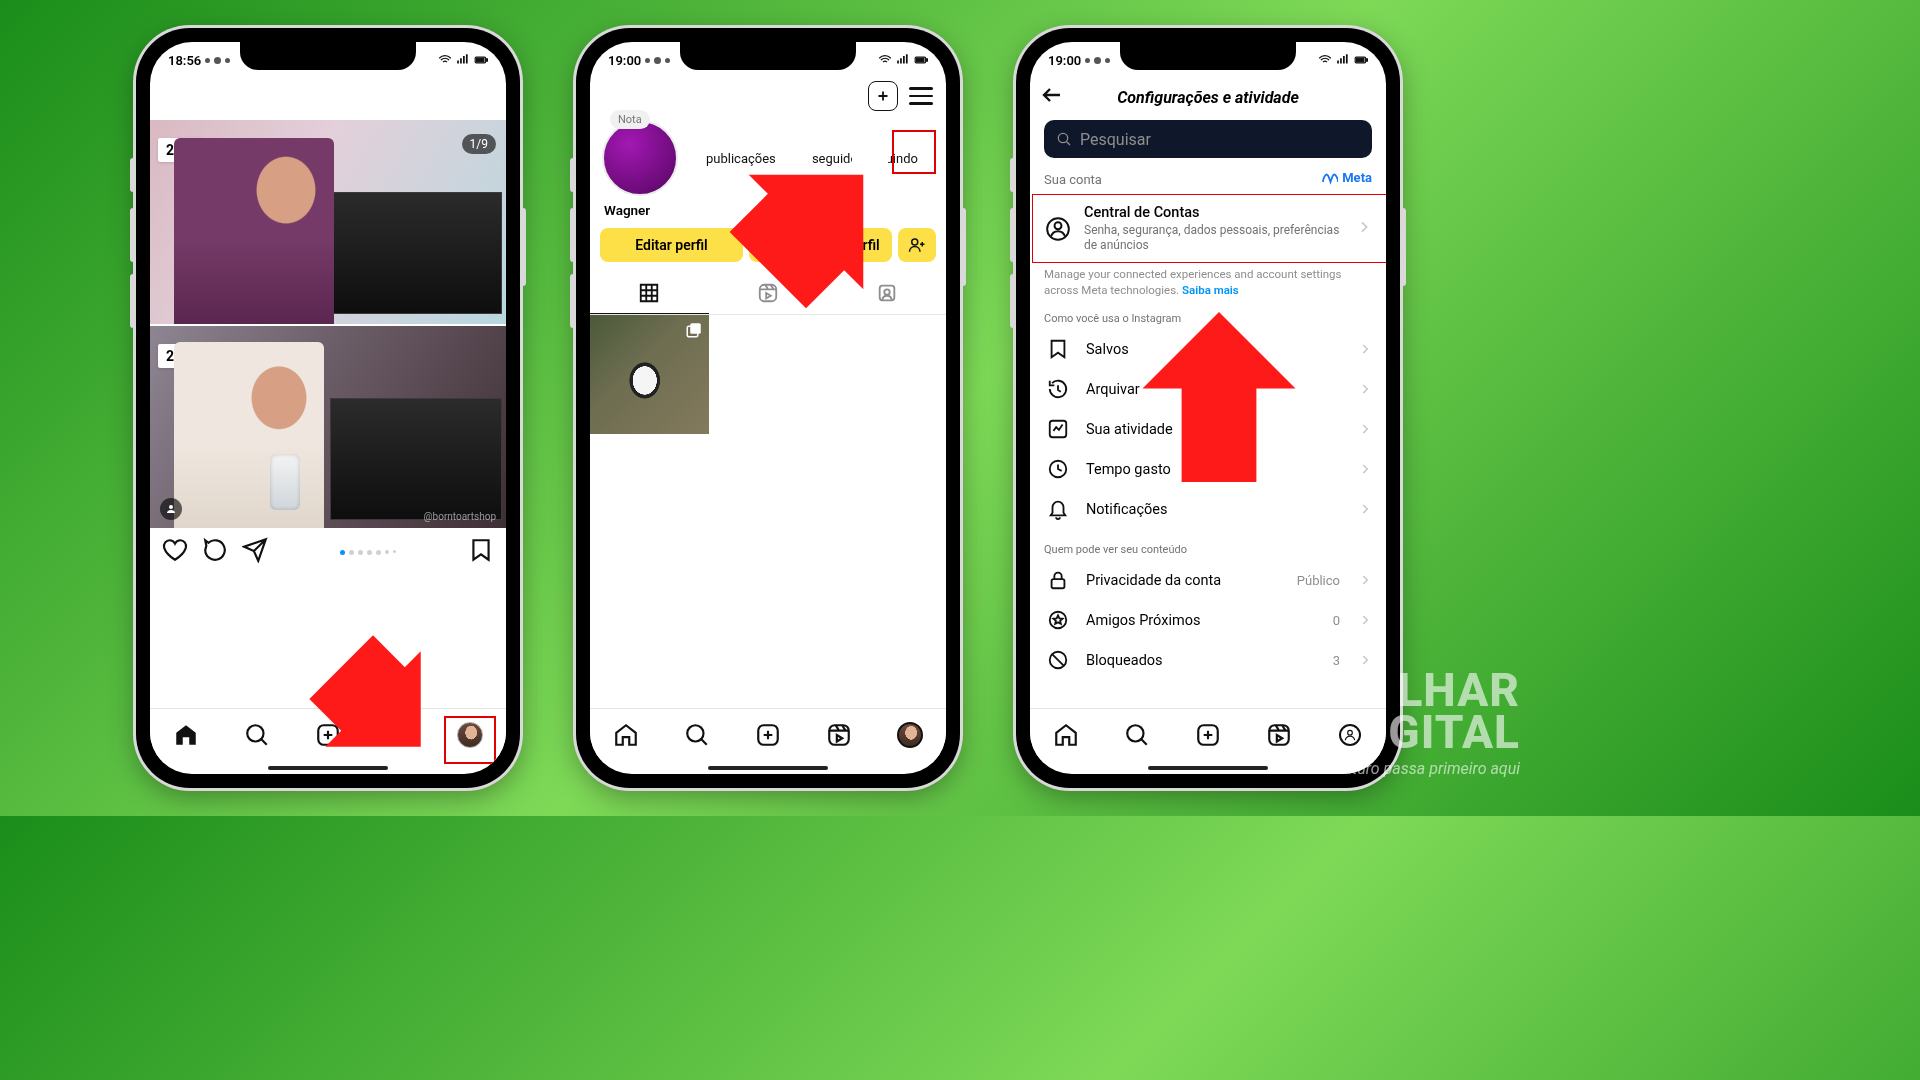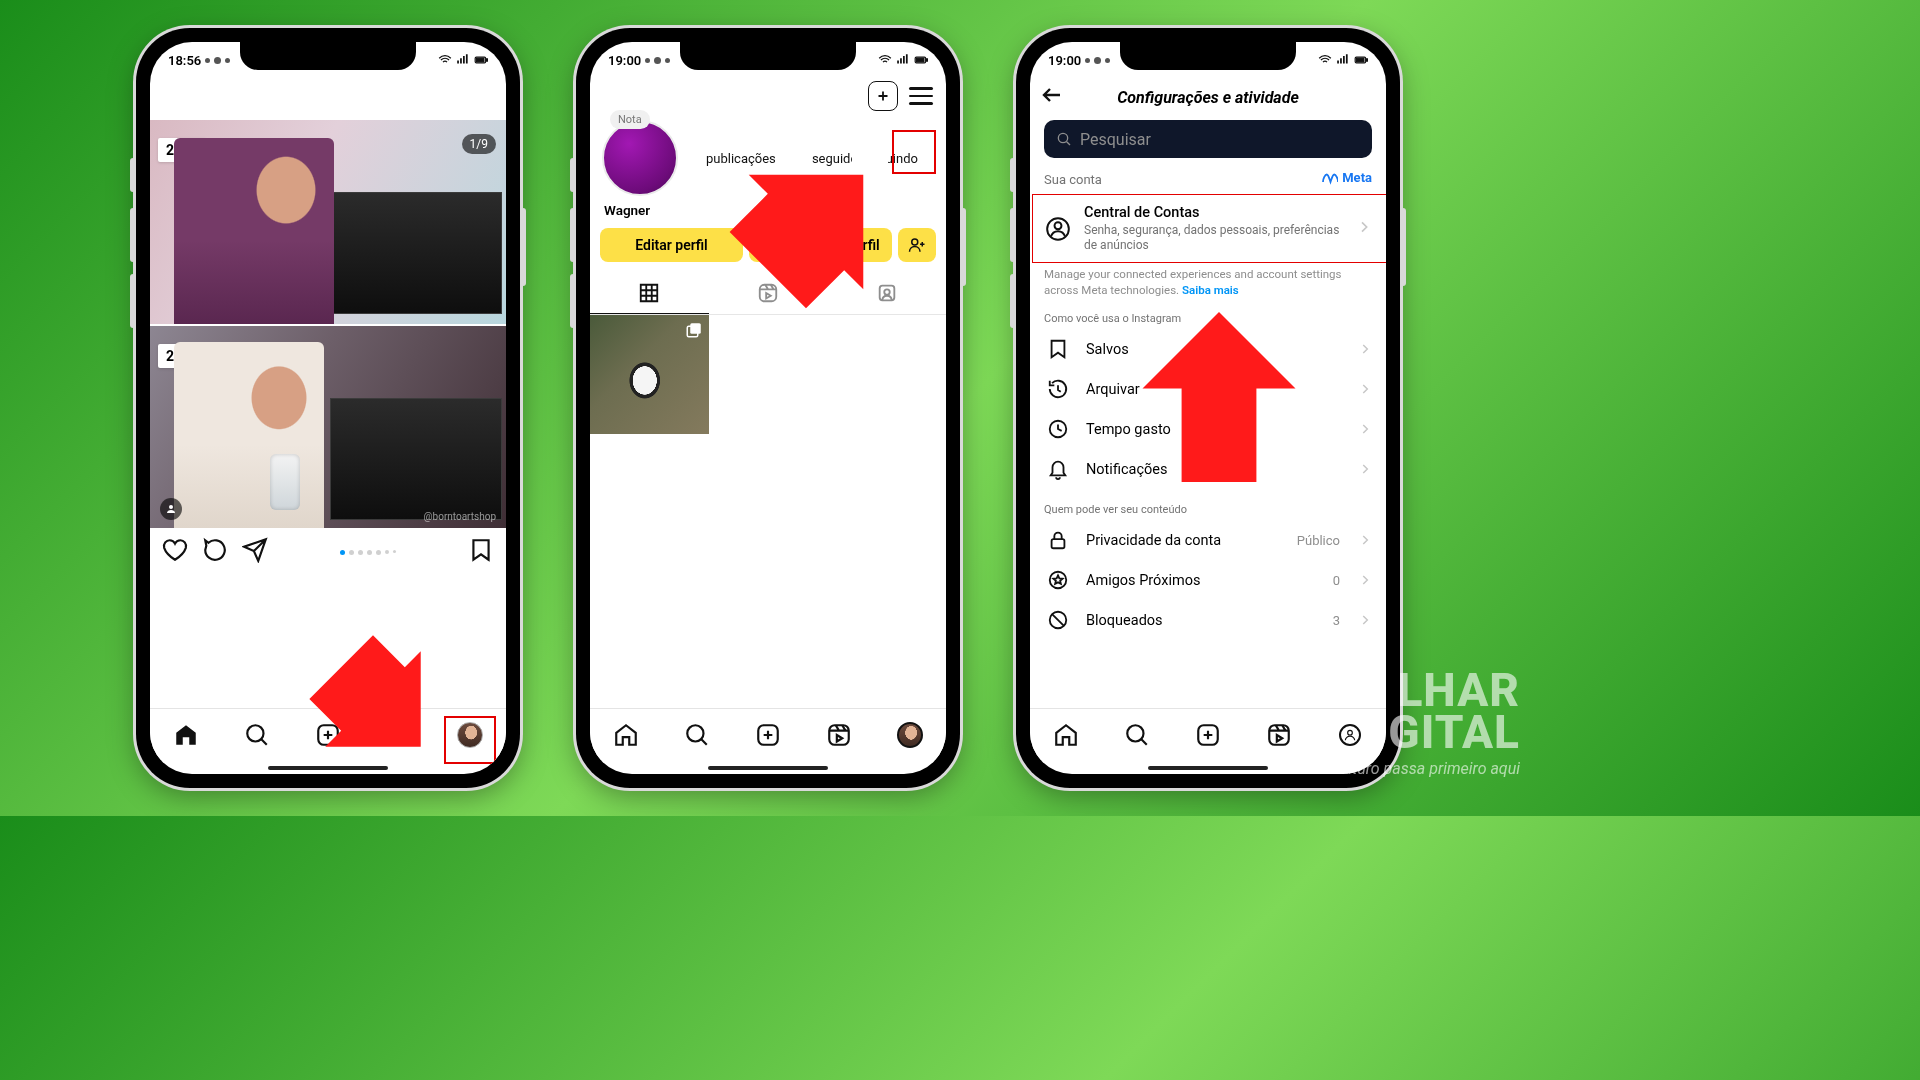--- a/index.html
+++ b/index.html
@@ -533,20 +533,32 @@
           </svg>
         </span>
       <span class="lbl">Arquivar</span>
       <svg width="14" height="14" viewBox="0 0 24 24" fill="none" stroke="#c7c7c7" stroke-width="2.5">
           <path d="m9 5 7 7-7 7"></path>
         </svg>
     </div>
     <div class="row">
       <span class="set-ico">
           <svg width="22" height="22" viewBox="0 0 24 24" fill="none" stroke="#111" stroke-width="2">
+            <rect x="3" y="3" width="18" height="18" rx="3"></rect>
+            <path d="M7 14l3-4 3 3 4-6"></path>
+          </svg>
+        </span>
+      <span class="lbl">Sua atividade</span>
+      <svg width="14" height="14" viewBox="0 0 24 24" fill="none" stroke="#c7c7c7" stroke-width="2.5">
+          <path d="m9 5 7 7-7 7"></path>
+        </svg>
+    </div>
+    <div class="row">
+      <span class="set-ico">
+          <svg width="22" height="22" viewBox="0 0 24 24" fill="none" stroke="#111" stroke-width="2">
             <circle cx="12" cy="12" r="9"></circle>
             <path d="M12 7v5l4 2"></path>
           </svg>
         </span>
       <span class="lbl">Tempo gasto</span>
       <svg width="14" height="14" viewBox="0 0 24 24" fill="none" stroke="#c7c7c7" stroke-width="2.5">
           <path d="m9 5 7 7-7 7"></path>
         </svg>
     </div>
     <div class="row">

